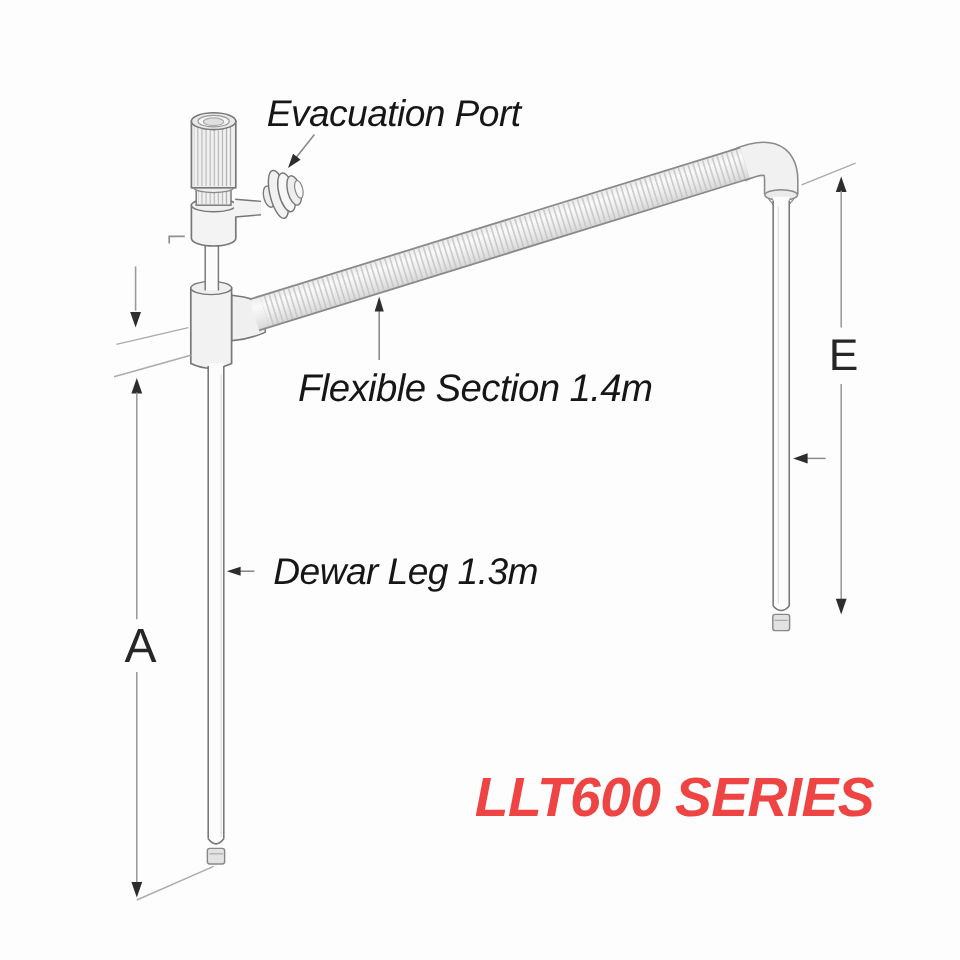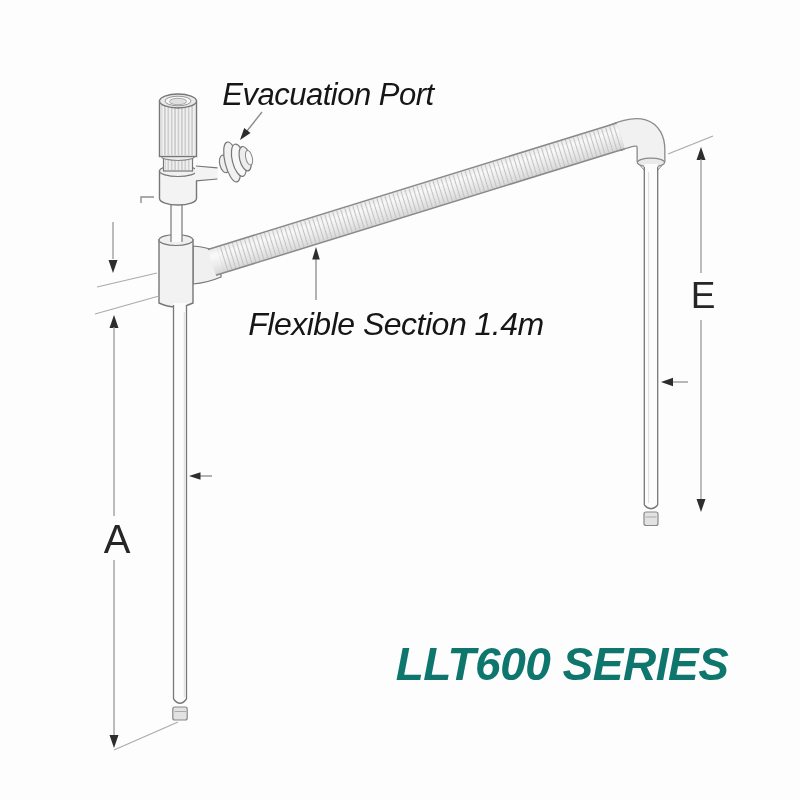--- a/index.html
+++ b/index.html
@@ -12,21 +12,21 @@
     position:absolute;transform:translate(-50%,-50%);
     color:#161616;white-space:nowrap;font-style:italic;
     font-family:"Liberation Sans",sans-serif;letter-spacing:-0.5px;
   }
   .lbl-evac{left:328px;top:95px;font-size:31px;}
   .lbl-flex{left:396px;top:324px;font-size:32px;}
   .lbl-dewar{left:338px;top:477px;font-size:31px;}
   .lbl-dim{font-style:normal;letter-spacing:0;color:#262626;}
   .lbl-a{left:117px;top:539px;font-size:40px;}
   .lbl-e{left:703px;top:296px;font-size:37px;}
-  .lbl-title{left:562px;top:664px;font-size:46px;font-weight:700;color:#0f766e;}
+  .lbl-title{left:562px;top:664px;font-size:46px;font-weight:700;color:#ef4444;}
 </style>
 </head>
 <body>
 
 <div class="stage">
 
   <svg viewBox="0 0 800 800" width="800" height="800">
     <defs>
       <pattern id="knurl" width="3.4" height="10" patternUnits="userSpaceOnUse">
         <path d="M1.7,0 V10" stroke="#aeaeae" stroke-width="0.9"></path>
@@ -153,17 +153,18 @@
     </g>
 
     <g>
       <path d="M212,476 H199" stroke="#8a8a8a" stroke-width="1.3" fill="none"></path>
       <polygon points="189,476 200.5,472.2 200.5,479.8" fill="#2d2d2d"></polygon>
     </g>
   </svg>
 
   <div class="lbl lbl-evac">Evacuation Port</div>
   <div class="lbl lbl-flex">Flexible Section 1.4m</div>
+  <div class="lbl lbl-dewar">Dewar Leg 1.3m</div>
   <div class="lbl lbl-dim lbl-a">A</div>
   <div class="lbl lbl-dim lbl-e">E</div>
   <div class="lbl lbl-title">LLT600 SERIES</div>
 
 </div>
 
 </body></html>

